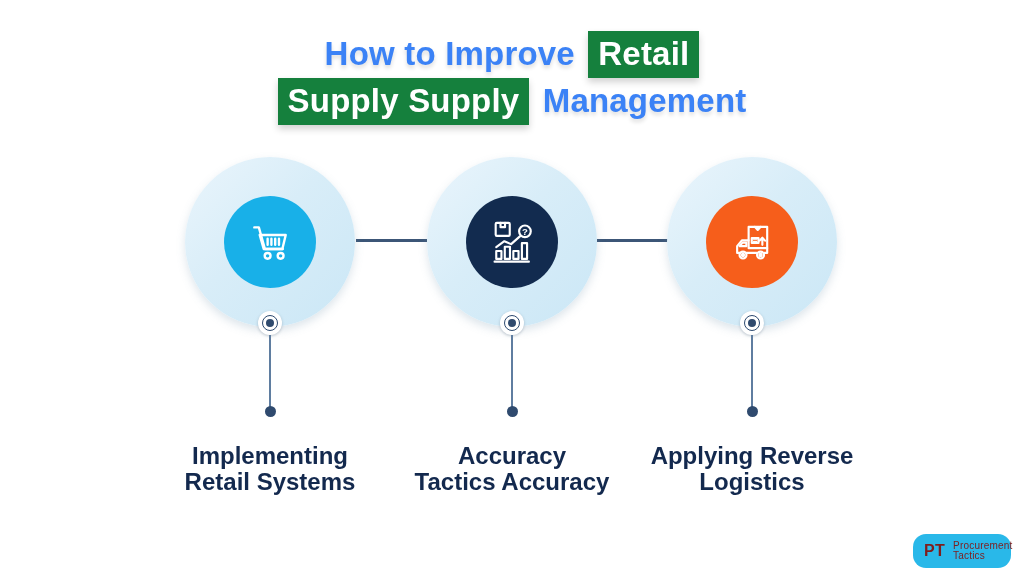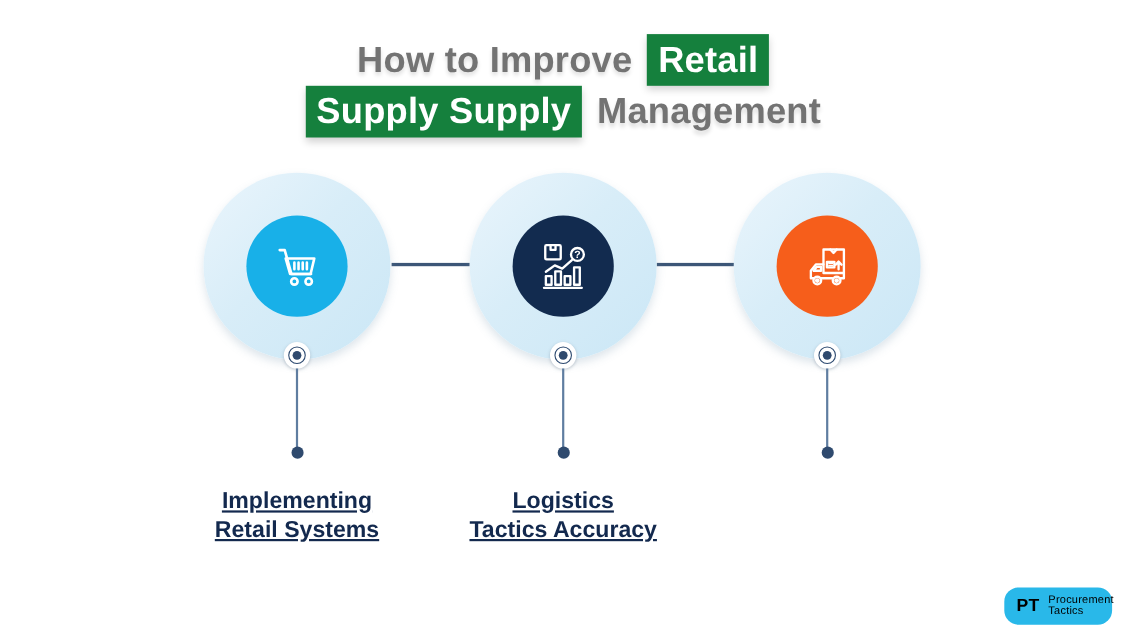--- a/index.html
+++ b/index.html
@@ -5,21 +5,21 @@
   html,body{margin:0;padding:0;background:#ffffff;}
   .canvas{
     position:relative;width:1024px;height:576px;background:#ffffff;overflow:hidden;
     font-family:"Liberation Sans",sans-serif;
   }
 
   
   .title{position:absolute;top:31px;left:0;width:100%;text-align:center;
     font-weight:bold;font-size:33px;line-height:41px;letter-spacing:.2px;}
   .title-line{white-space:nowrap;}
-  .title .navy{color:#737373;text-shadow:0 3px 4px rgba(0,0,0,.14);padding:0 2px;}
+  .title .navy{color:#3b82f6;text-shadow:0 3px 4px rgba(0,0,0,.14);padding:0 2px;}
   .title .hl{background:#15803d;color:#ffffff;padding:2px 10px 4px;margin:0 2px;
     box-shadow:0 4px 7px rgba(0,0,0,.18);display:inline-block;}
 
   
   .step{position:absolute;top:157px;width:240px;height:345px;}
   .step-1{left:150px;} .step-2{left:392px;} .step-3{left:632px;}
 
   .big-circle{
     width:170px;height:170px;border-radius:50%;margin:0 auto;
     background:linear-gradient(135deg,#eaf5fc 0%,#d8edf8 45%,#cbe7f6 100%);
@@ -41,31 +41,31 @@
     background:#ffffff;display:flex;align-items:center;justify-content:center;box-sizing:border-box;}
   .node-dot{width:8px;height:8px;border-radius:50%;background:#2f4a6e;}
   .vline{position:absolute;left:calc(50% - .75px);top:178px;width:1.5px;height:230px - ;height:230px;}
   .vline{height:230px;} 
   .vline{top:178px;height:229px;} 
   .vline{position:absolute;left:calc(50% - .75px);top:178px;width:1.5px;height:72px;background:#5f7da0;}
   .end-dot{position:absolute;left:calc(50% - 5.5px);top:249px;width:11px;height:11px;
     border-radius:50%;background:#2f4a6e;}
 
   .step-label{position:absolute;top:286px;left:0;width:100%;text-align:center;
-    font-weight:bold;font-size:21px;line-height:26px;color:#13294e;text-decoration:underline;}
+    font-weight:bold;font-size:24px;line-height:26px;color:#13294e;}
 
   
   .h-connector{position:absolute;top:239px;height:3px;background:#3c5677;}
   .h-connector-1{left:356px;width:71px;}
   .h-connector-2{left:597px;width:71px;}
 
   
   .logo{position:absolute;left:913px;top:534px;width:98px;height:34px;
     background:#29b8e9;border-radius:13px;display:flex;align-items:center;
-    padding:0;box-sizing:border-box;color:#000000;}
+    padding:0;box-sizing:border-box;color:#7f1d1d;}
   .logo-abbr{font-weight:bold;font-size:16px;margin-left:11px;letter-spacing:.3px;}
   .logo-divider{width:1px;height:21px;background:#ffffff;margin:0 5px 0 3px;opacity:.9;}
   .logo-name{font-size:10px;line-height:9.6px;letter-spacing:.2px;font-weight:normal;}
 
   svg{display:block;}
 </style>
 </head>
 <body>
 
 <div class="canvas">
@@ -131,21 +131,21 @@
       </div>
     </div>
     <div class="node">
       <div class="node-ring">
           <div class="node-dot"></div>
         </div>
     </div>
     <div class="vline"></div>
     <div class="end-dot"></div>
     <div class="step-label">
-      <span>Logistics</span><br>
+      <span>Accuracy</span><br>
       <span>Tactics Accuracy</span>
     </div>
   </div>
 
   <div class="step step-3">
     <div class="big-circle">
       <div class="inner-circle inner-orange">
         <span>
           <svg width="54" height="54" viewBox="0 0 48 48" fill="none" stroke="#ffffff" stroke-width="1.9" stroke-linecap="round" stroke-linejoin="round">
             <rect x="21" y="10.5" width="16.5" height="19"></rect>
@@ -164,20 +164,24 @@
         </span>
       </div>
     </div>
     <div class="node">
       <div class="node-ring">
           <div class="node-dot"></div>
         </div>
     </div>
     <div class="vline"></div>
     <div class="end-dot"></div>
+    <div class="step-label">
+      <span>Applying Reverse</span><br>
+      <span>Logistics</span>
+    </div>
   </div>
 
   <div class="logo">
     <span class="logo-abbr">PT</span>
     <span class="logo-divider"></span>
     <span class="logo-name">
       <span>Procurement</span><br>
       <span>Tactics</span>
     </span>
   </div>

